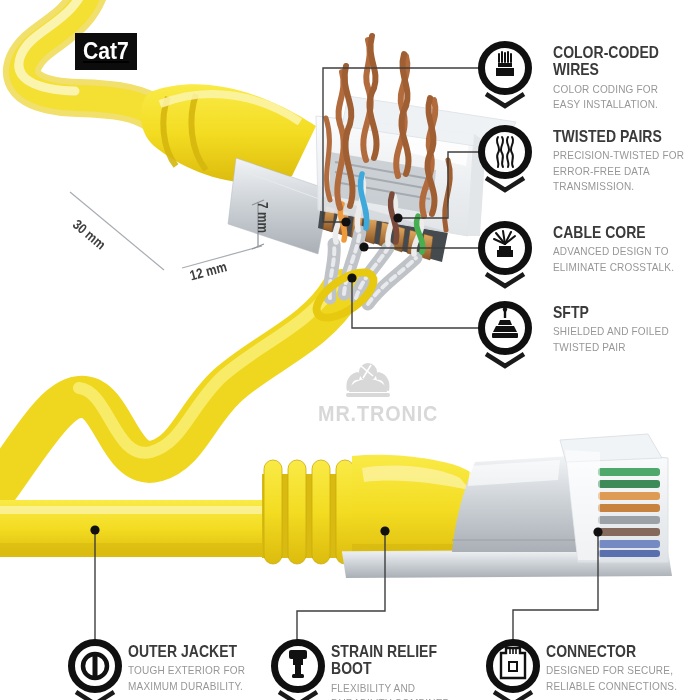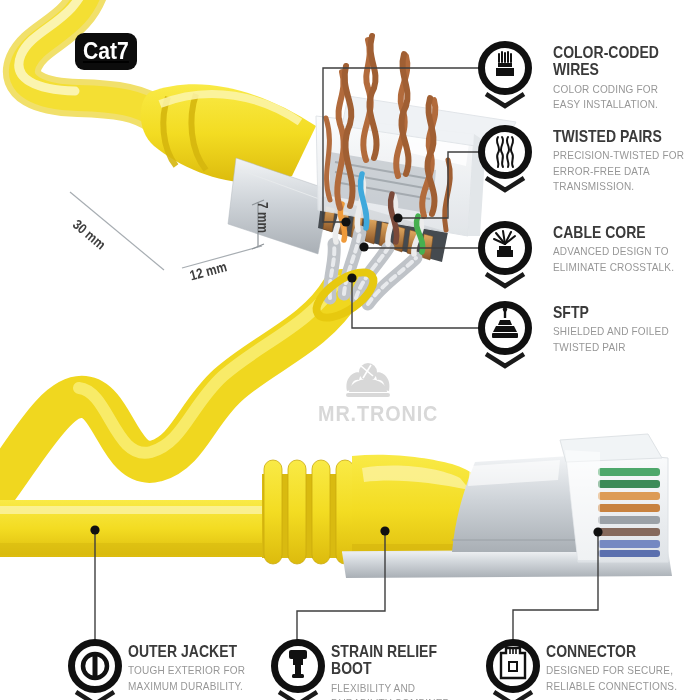--- a/index.html
+++ b/index.html
@@ -1,21 +1,21 @@
 <!DOCTYPE html>
 <html><head>
 <meta charset="utf-8">
 <style>
   html,body{margin:0;padding:0;background:#fff;}
   .page{position:relative;width:700px;height:700px;background:#ffffff;overflow:hidden;
         font-family:"Liberation Sans",sans-serif;}
   .layer{position:absolute;left:0;top:0;}
   
   .badge{position:absolute;left:75px;top:33px;width:62px;height:37px;background:#0c0c0c;
-         border-radius:9px;display:flex;align-items:center;justify-content:center;z-index:5;text-decoration:underline;}
+         border-radius:0;display:flex;align-items:center;justify-content:center;z-index:5;text-decoration:underline;}
   .badge span{color:#fff;font-size:23px;font-weight:800;transform:scaleX(.92);letter-spacing:0;}
   
   .dim{position:absolute;font-size:14px;font-weight:700;color:#3e3e3e;z-index:4;
        transform-origin:0 0;white-space:nowrap;}
   
   .wm{position:absolute;z-index:0;text-align:center;}
   .wm-text{position:absolute;left:318px;top:401px;width:110px;font-size:22px;font-weight:700;
            color:#d8d8d8;letter-spacing:1px;transform:scaleX(.9);transform-origin:0 0;z-index:0;}
   
   .feat{position:absolute;width:170px;transform:scaleX(.85);transform-origin:0 0;z-index:6;}

